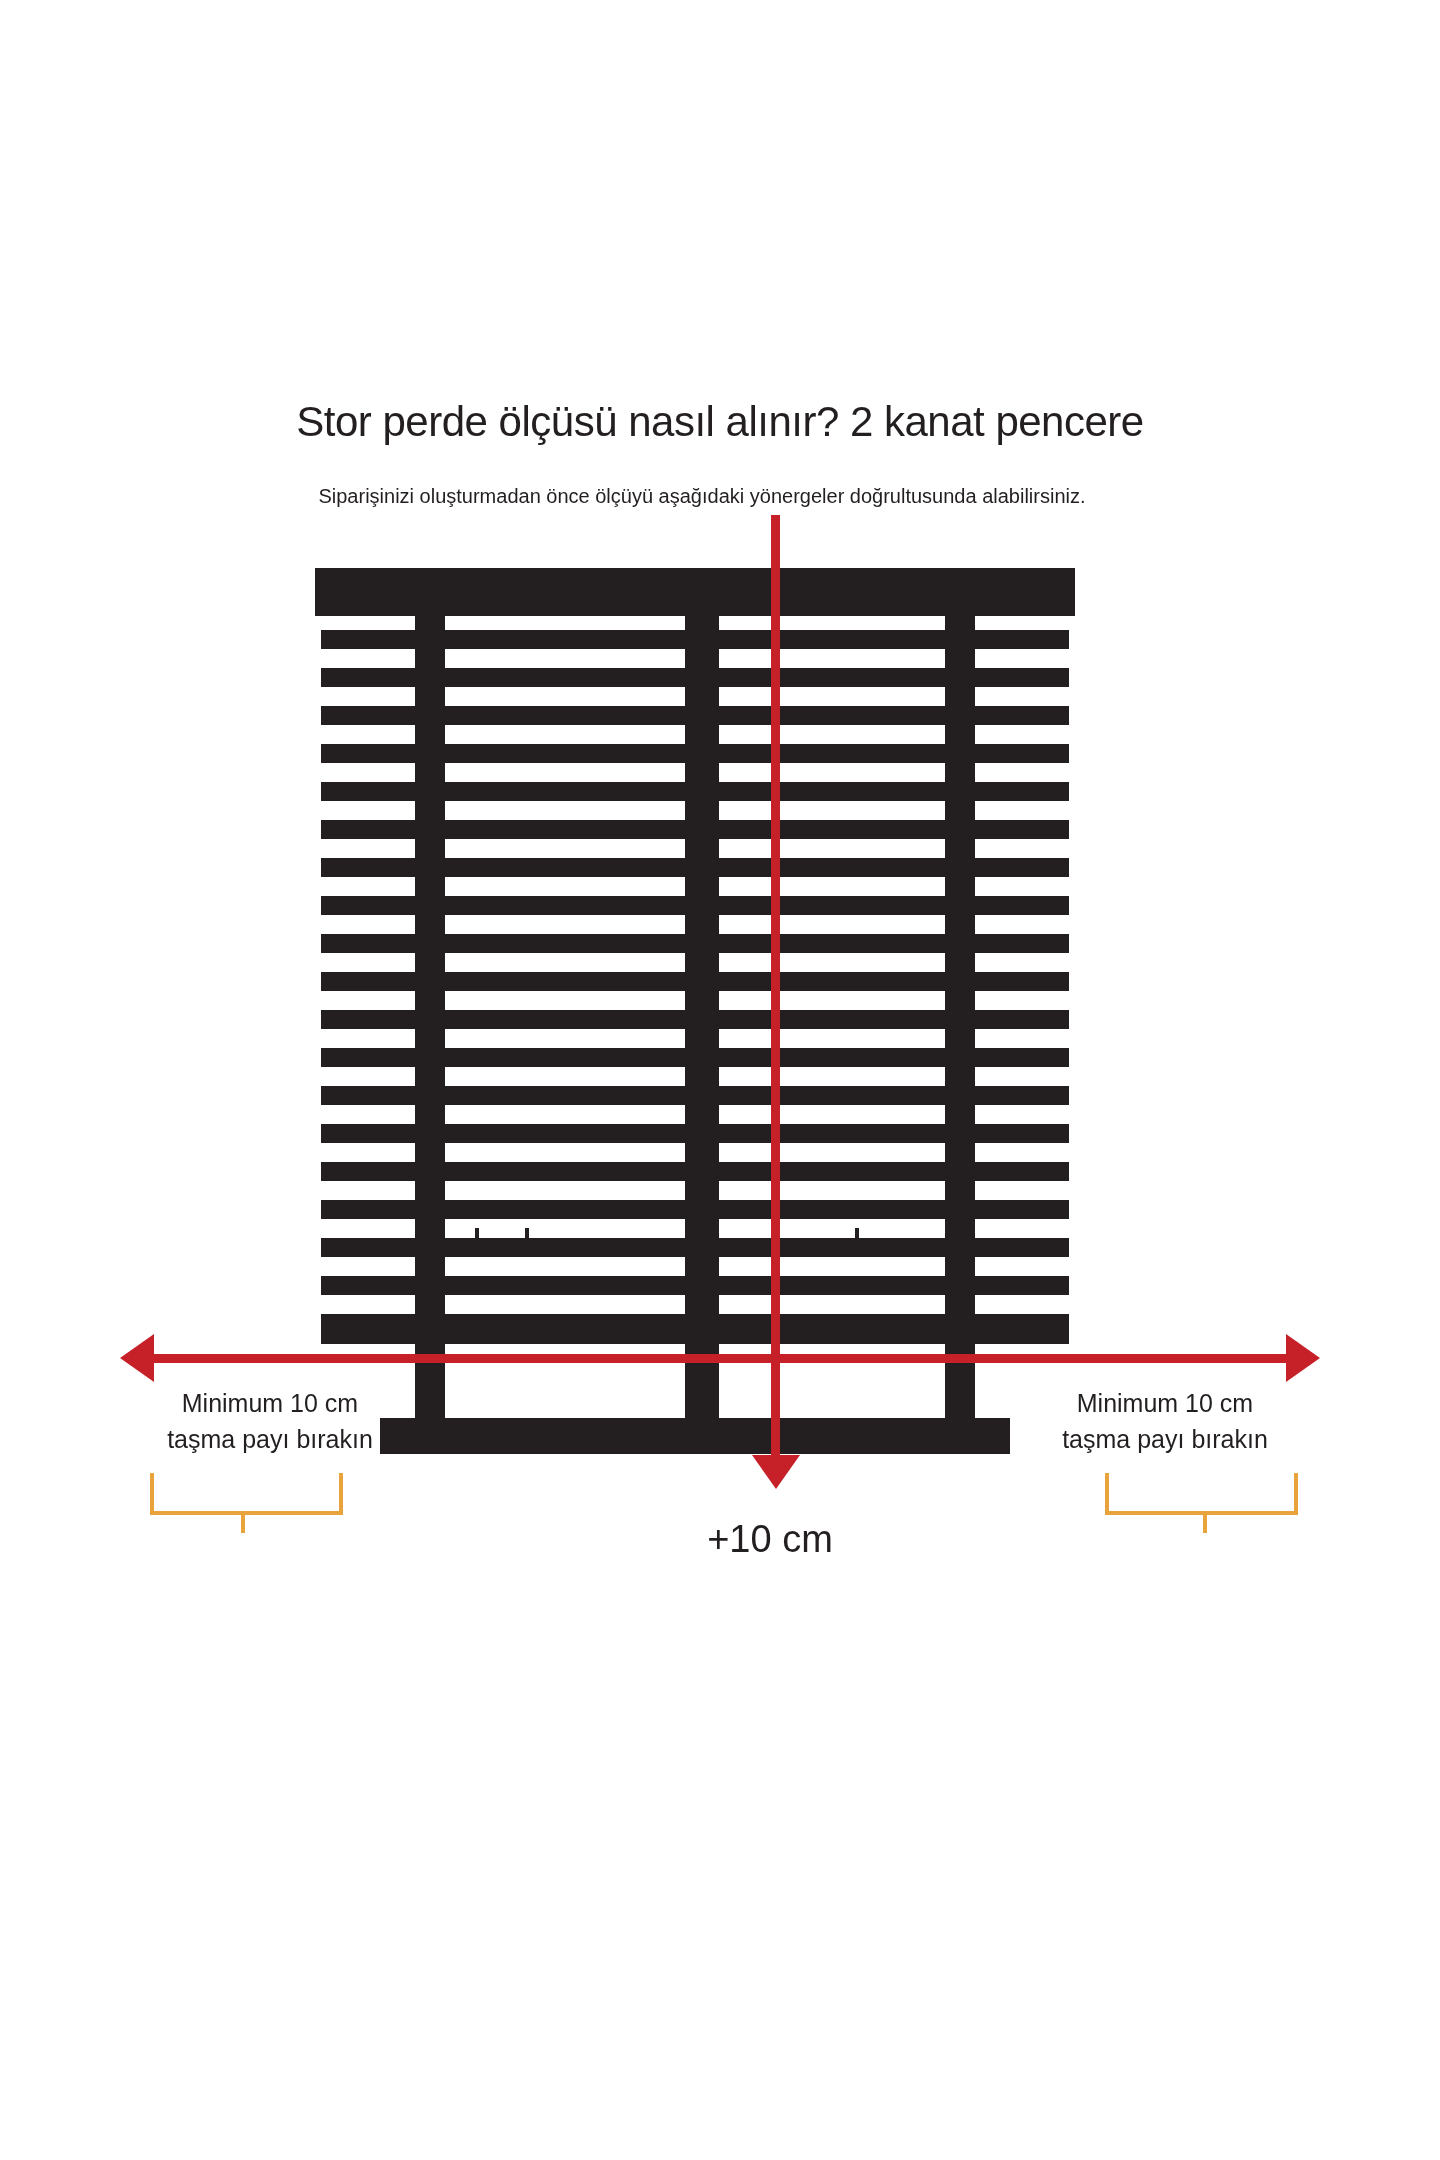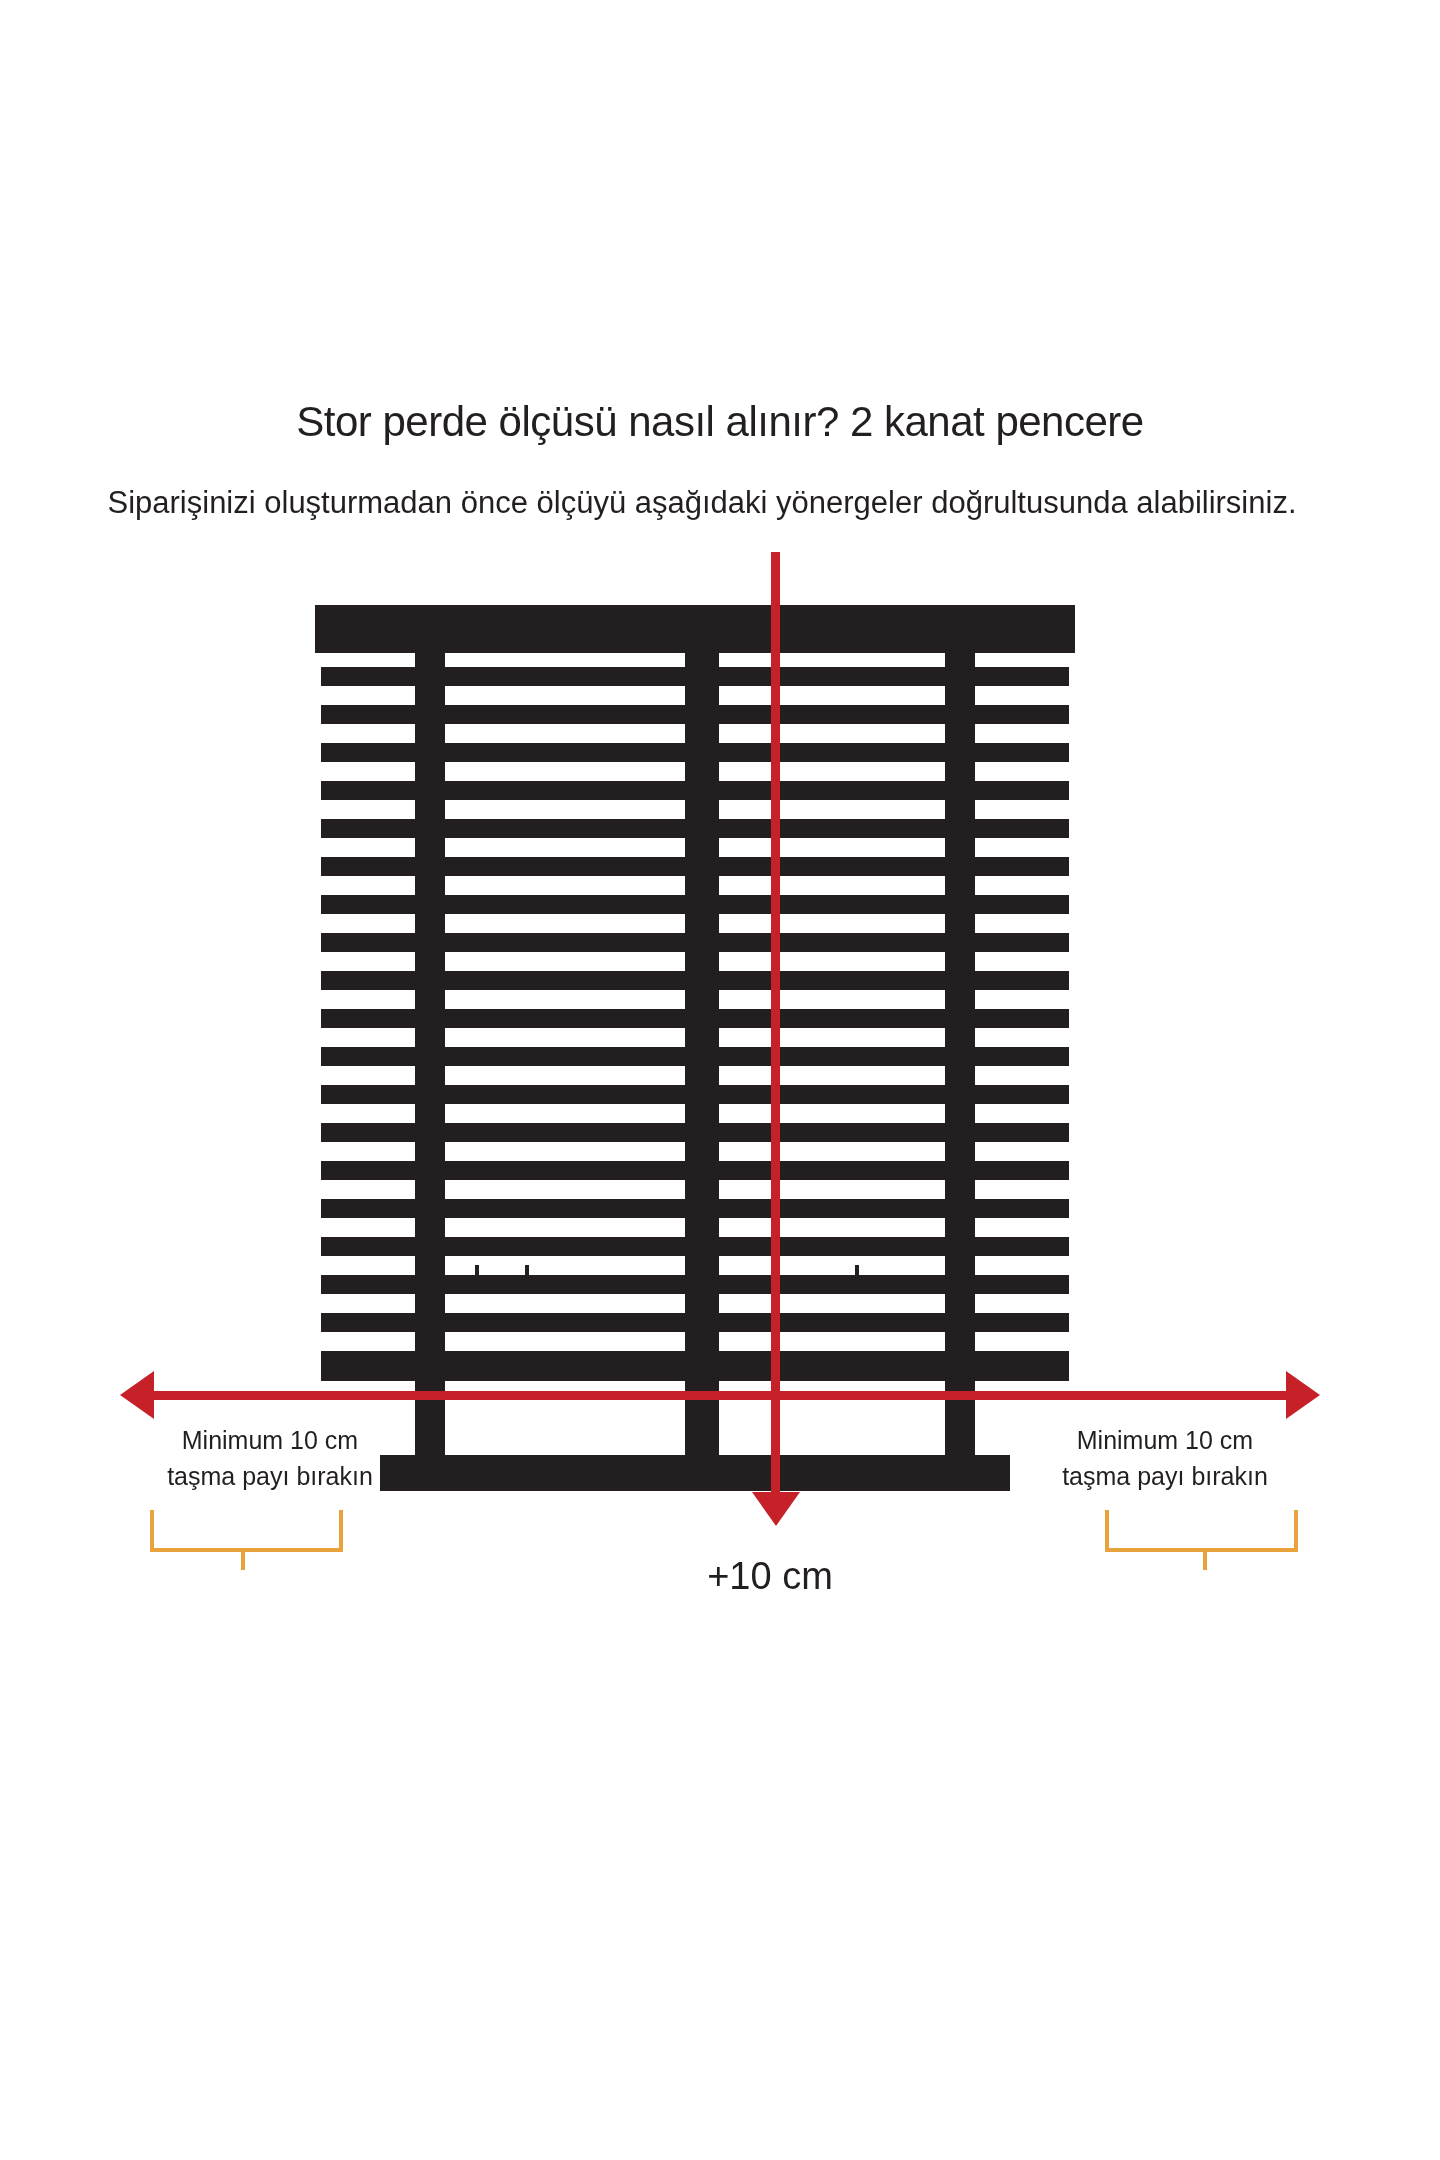--- a/index.html
+++ b/index.html
@@ -36,30 +36,30 @@
     font-weight: 400;
     letter-spacing: -0.5px;
     color: #231f20;
   }
   .subtitle {
     position: absolute;
     left: 0;
     top: 485px;
     width: 1404px;
     text-align: center;
-    font-size: 31px;
+    font-size: 20px;
     font-weight: 400;
     color: #231f20;
   }
 
   
   .stage {
     position: absolute;
     left: 120px;
-    top: 580px;
+    top: 543px;
     width: 1200px;
     height: 1030px;
   }
 
   
   .blind {
     position: absolute;
     left: 195px;
     top: 25px;
     width: 760px;

